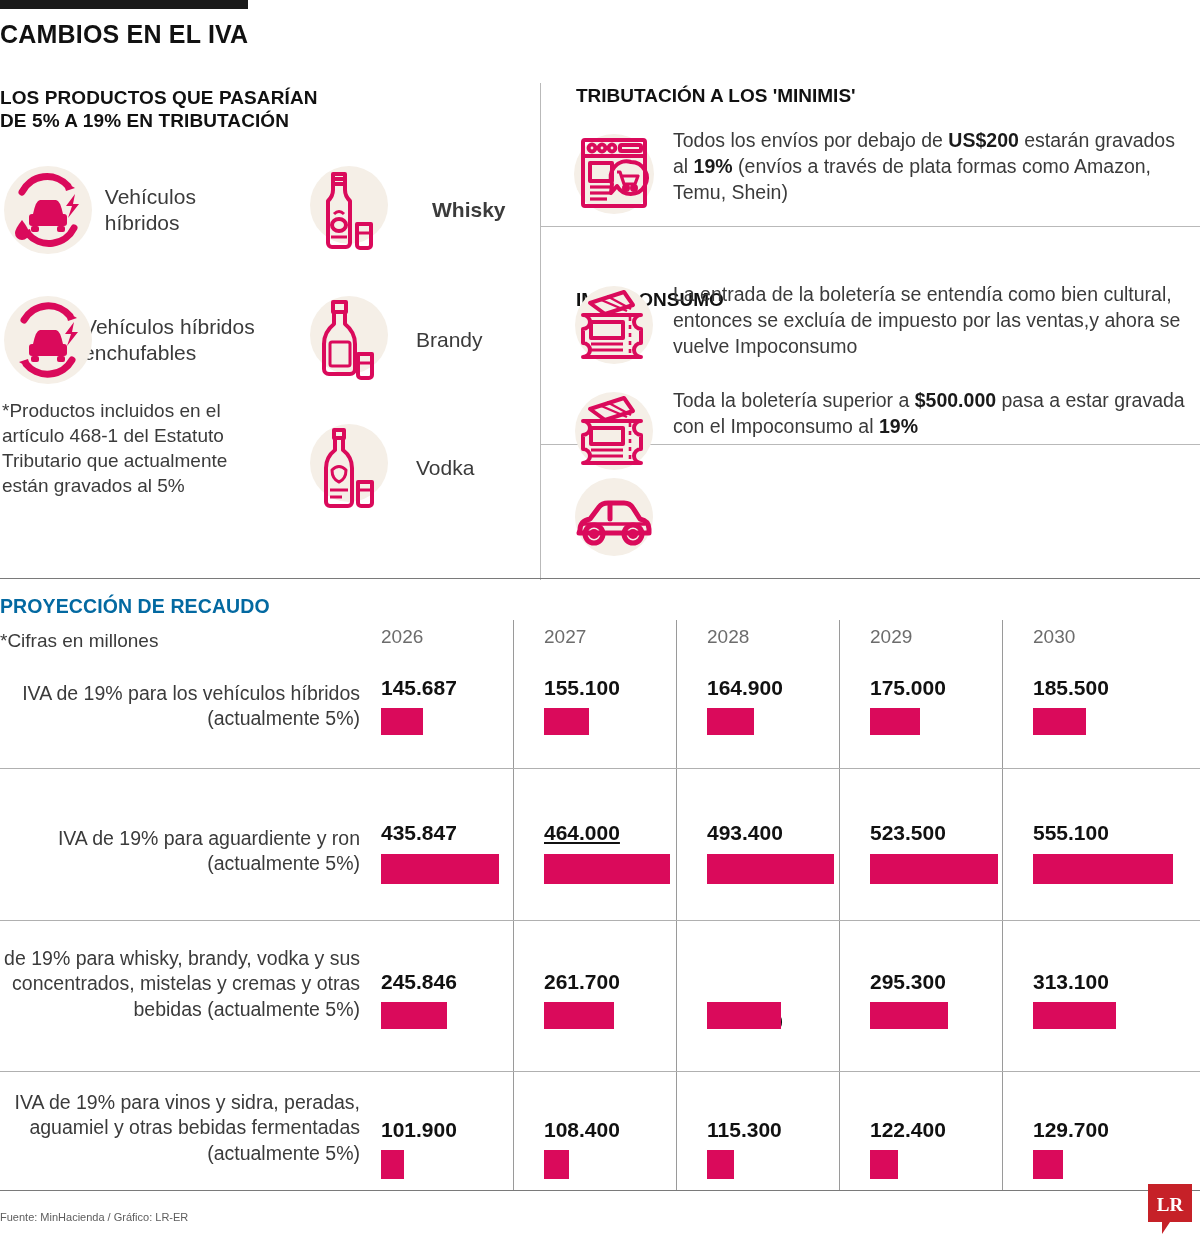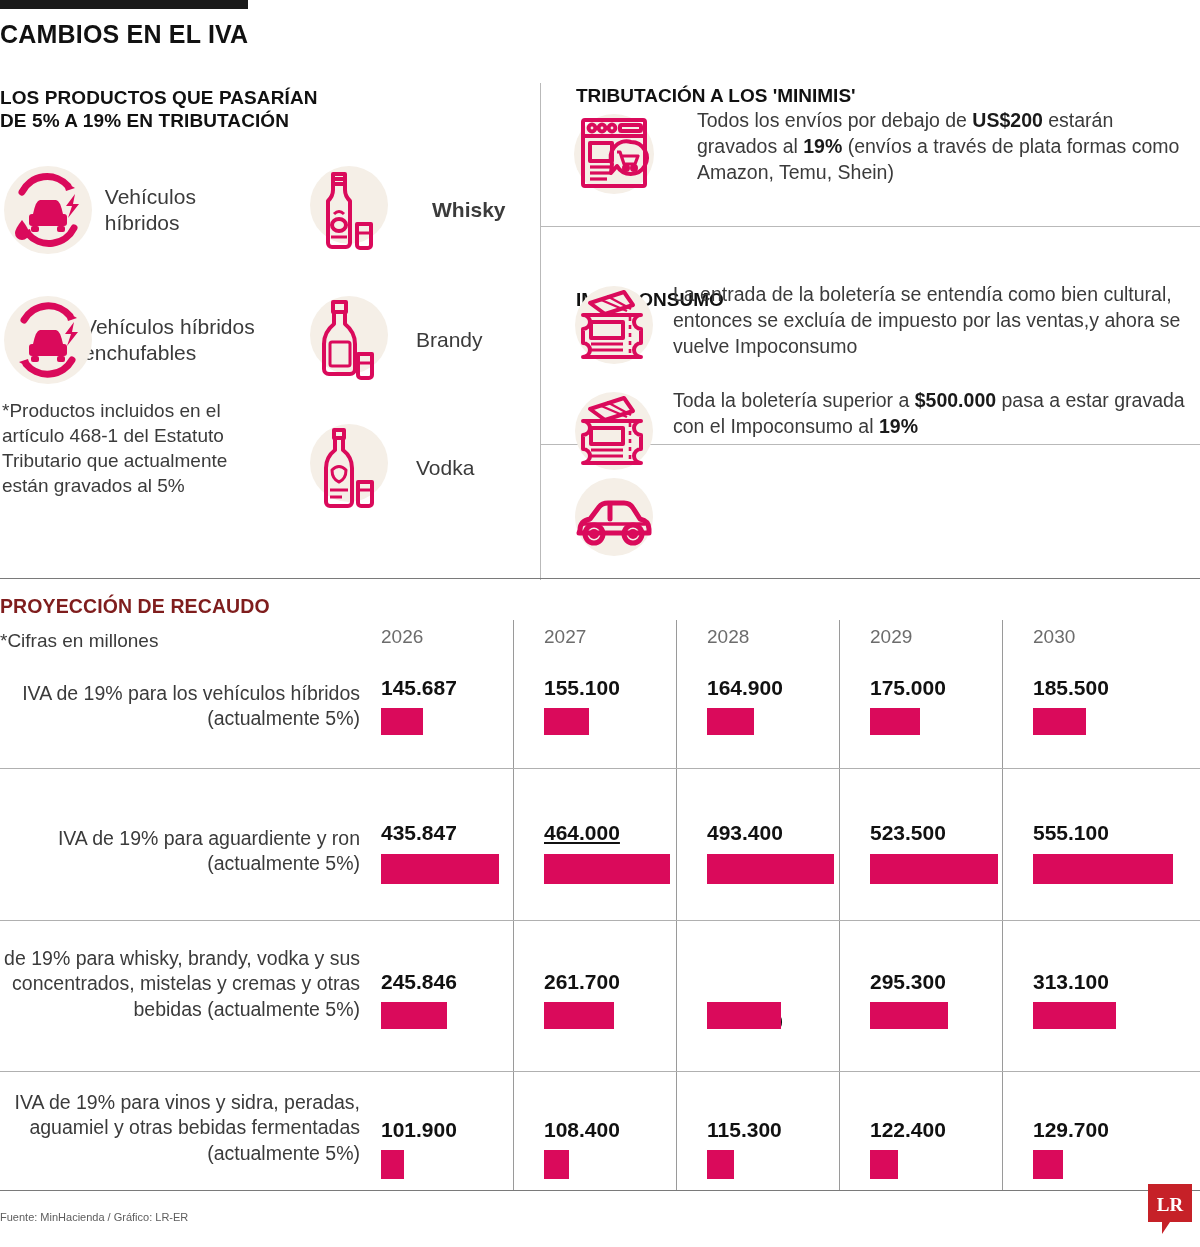--- a/index.html
+++ b/index.html
@@ -55,21 +55,21 @@
   .r-text {
     font-size:19.5px; line-height:1.33; color:#3b3b3b;
   }
   .r-text b { font-weight:bold; color:#1a1a1a; }
 
   
   .proj { position:absolute; left:0; top:578px; width:1200px; height:622px; }
   .proj-top-rule { position:absolute; left:0; top:0; width:1200px; height:1px; background:#7a7a7a; }
   .proj-title {
     position:absolute; left:0; top:17px;
-    font-size:19.5px; font-weight:bold; color:#7f1d1d; letter-spacing:0.1px;
+    font-size:19.5px; font-weight:bold; color:#0369a1; letter-spacing:0.1px;
   }
   .proj-sub {
     position:absolute; left:0; top:52px;
     font-size:19px; color:#3b3b3b;
   }
   .yearhead {
     position:absolute; top:48px;
     font-size:19px; color:#6c6c6c;
   }
   .colsep { position:absolute; width:1px; background:#9a9a9a; }
@@ -212,21 +212,21 @@
 
       </div>
 
       <div class="footnote">*Productos incluidos en el artículo 468-1 del Estatuto Tributario que actualmente están gravados al 5%</div>
     </div>
 
     <div class="right-col">
 
       <div class="r-head" style="left:35px; top:7px;">TRIBUTACIÓN A LOS 'MINIMIS'</div>
 
-      <div class="r-item" style="left:28px; top:30px; width:625px;gap:24px;">
+      <div class="r-item" style="left:28px; top:50px; width:625px;">
         <span style="position:relative; width:90px; height:92px; display:inline-block; flex:0 0 90px;">
           <span class="blob" style="left:5px; top:6px; width:80px; height:80px;"></span>
           <svg width="90" height="92" viewBox="0 0 90 92" style="position:absolute;left:0;top:0;">
             <g fill="none" stroke="#da0a5b" stroke-width="4" stroke-linejoin="round">
               <rect x="14" y="12" width="62" height="66" rx="2"></rect>
               <line x1="14" y1="28" x2="76" y2="28"></line>
               <circle cx="23" cy="20" r="3.4"></circle>
               <circle cx="33" cy="20" r="3.4"></circle>
               <circle cx="43" cy="20" r="3.4"></circle>
               <rect x="51" y="17" width="21" height="6" rx="1.5"></rect>

